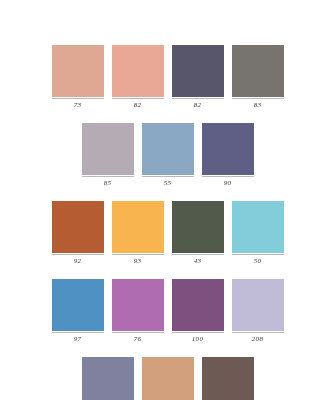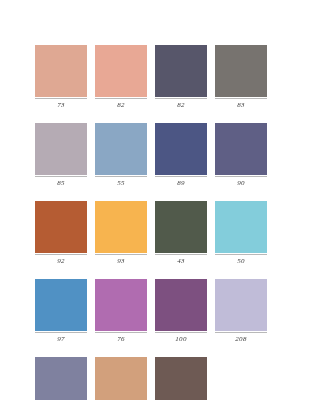--- a/index.html
+++ b/index.html
@@ -24,20 +24,21 @@
   .swatch-grid {
     display: flex;
     flex-direction: column;
     gap: 13px;
   }
   .swatch-row {
     display: flex;
     flex-direction: row;
     gap: 8px;
     padding-left: 35px;
+    justify-content: center;
   }
   .swatch-cell {
     width: 52px;
     display: flex;
     flex-direction: column;
     align-items: stretch;
   }
   .swatch-chip {
     width: 52px;
     height: 52px;
@@ -93,25 +94,20 @@
           <div class="swatch-chip" style="background: rgb(181, 171, 180);"></div>
           <div class="swatch-rule" style="background: rgb(185, 185, 185);"></div>
           <div class="swatch-label">85</div>
         </div>
         <div class="swatch-cell">
           <div class="swatch-chip" style="background: rgb(138, 167, 196);"></div>
           <div class="swatch-rule" style="background: rgb(185, 185, 185);"></div>
           <div class="swatch-label">55</div>
         </div>
         <div class="swatch-cell">
-          <div class="swatch-chip" style="background: rgb(76, 86, 132);"></div>
-          <div class="swatch-rule" style="background: rgb(185, 185, 185);"></div>
-          <div class="swatch-label">89</div>
-        </div>
-        <div class="swatch-cell">
           <div class="swatch-chip" style="background: rgb(95, 95, 133);"></div>
           <div class="swatch-rule" style="background: rgb(185, 185, 185);"></div>
           <div class="swatch-label">90</div>
         </div>
       </div>
       <div class="swatch-row">
         <div class="swatch-cell">
           <div class="swatch-chip" style="background: rgb(181, 92, 51);"></div>
           <div class="swatch-rule" style="background: rgb(185, 185, 185);"></div>
           <div class="swatch-label">92</div>

